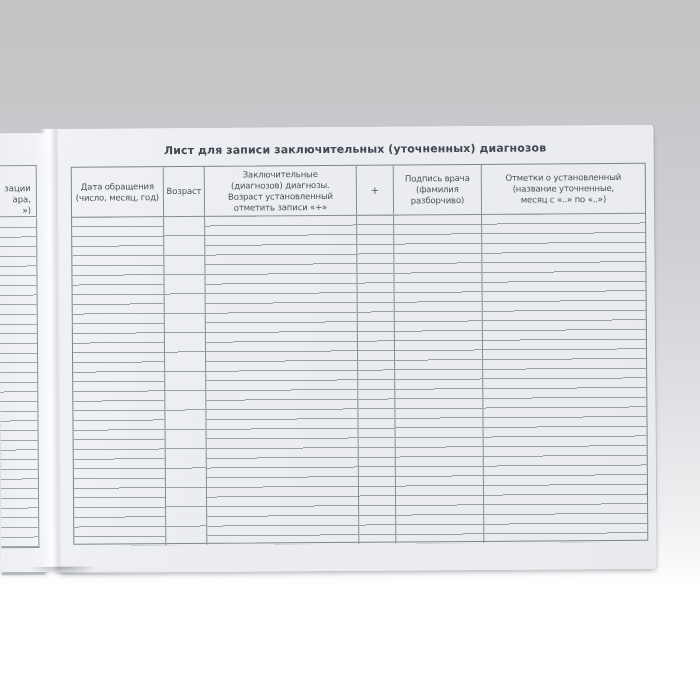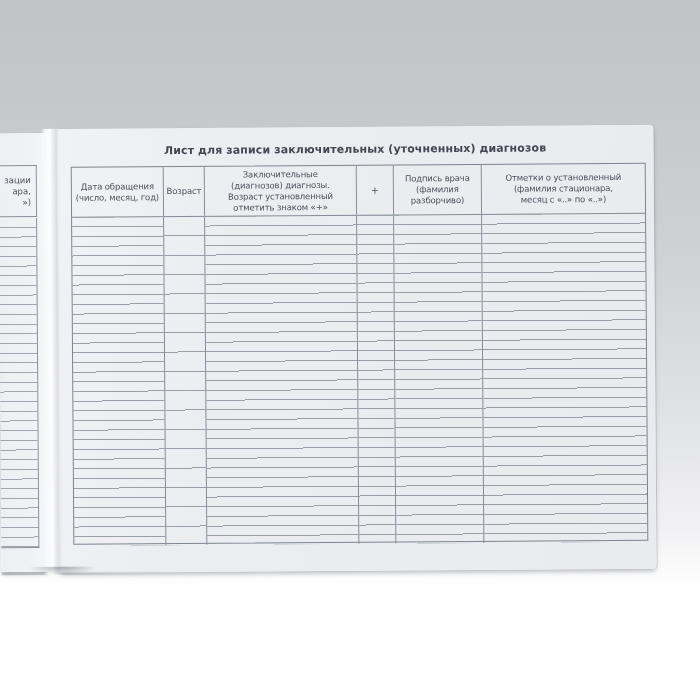--- a/index.html
+++ b/index.html
@@ -18,21 +18,21 @@
   .left-page{
     position:absolute;left:0;top:4px;width:47px;height:439px;
     background:linear-gradient(to right,#edeff3,#f1f2f6 70%,#f5f6f9);
     box-shadow:0 3px 4px -1px rgba(90,95,105,.45);
   }
   .lp-header{
     position:absolute;left:0;top:32px;width:38px;height:52px;
     border-top:1px solid #8a919c;border-bottom:1px solid #8a919c;
     border-right:1px solid #8a919c;
     box-sizing:border-box;
-    display:flex;flex-direction:column;justify-content:center;
+    display:flex;flex-direction:column;justify-content:flex-end;
     align-items:flex-end;padding-right:5px;
     color:#4b515b;font-size:8.5px;line-height:11px;white-space:nowrap;
     overflow:hidden;
   }
   .lp-body{
     position:absolute;left:0;top:85px;width:38px;height:330px;
     border-right:1px solid #8a919c;border-bottom:1px solid #8a919c;
     box-sizing:border-box;
     background:repeating-linear-gradient(to bottom,
       transparent 0, transparent 8.68px,
@@ -125,33 +125,33 @@
           <span>Дата обращения</span>
           <span>(число, месяц, год)</span>
         </div>
         <div class="hcell">
           <span>Возраст</span>
         </div>
         <div class="hcell">
           <span>Заключительные</span>
           <span>(диагнозов) диагнозы.</span>
           <span>Возраст установленный</span>
-          <span>отметить знаком «+»</span>
+          <span>отметить записи «+»</span>
         </div>
         <div class="hcell plus">
           <span>+</span>
         </div>
         <div class="hcell">
           <span>Подпись врача</span>
           <span>(фамилия</span>
           <span>разборчиво)</span>
         </div>
         <div class="hcell last">
           <span>Отметки о установленный</span>
-          <span>(фамилия стационара,</span>
+          <span>(название уточненные,</span>
           <span>месяц с «..» по «..»)</span>
         </div>
       </div>
 
       <div class="tbody">
         <div class="bcol"></div>
         <div class="bcol age"></div>
         <div class="bcol"></div>
         <div class="bcol"></div>
         <div class="bcol"></div>

